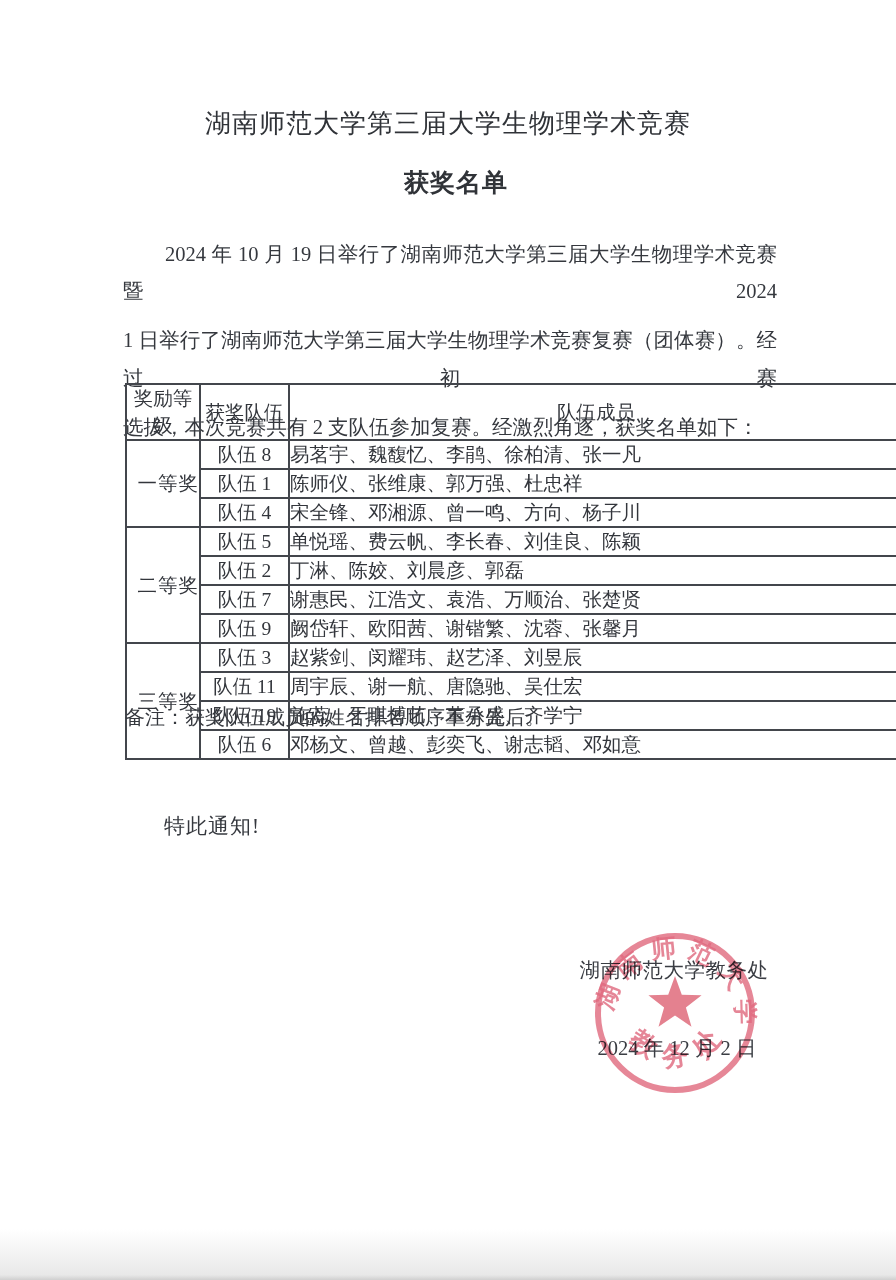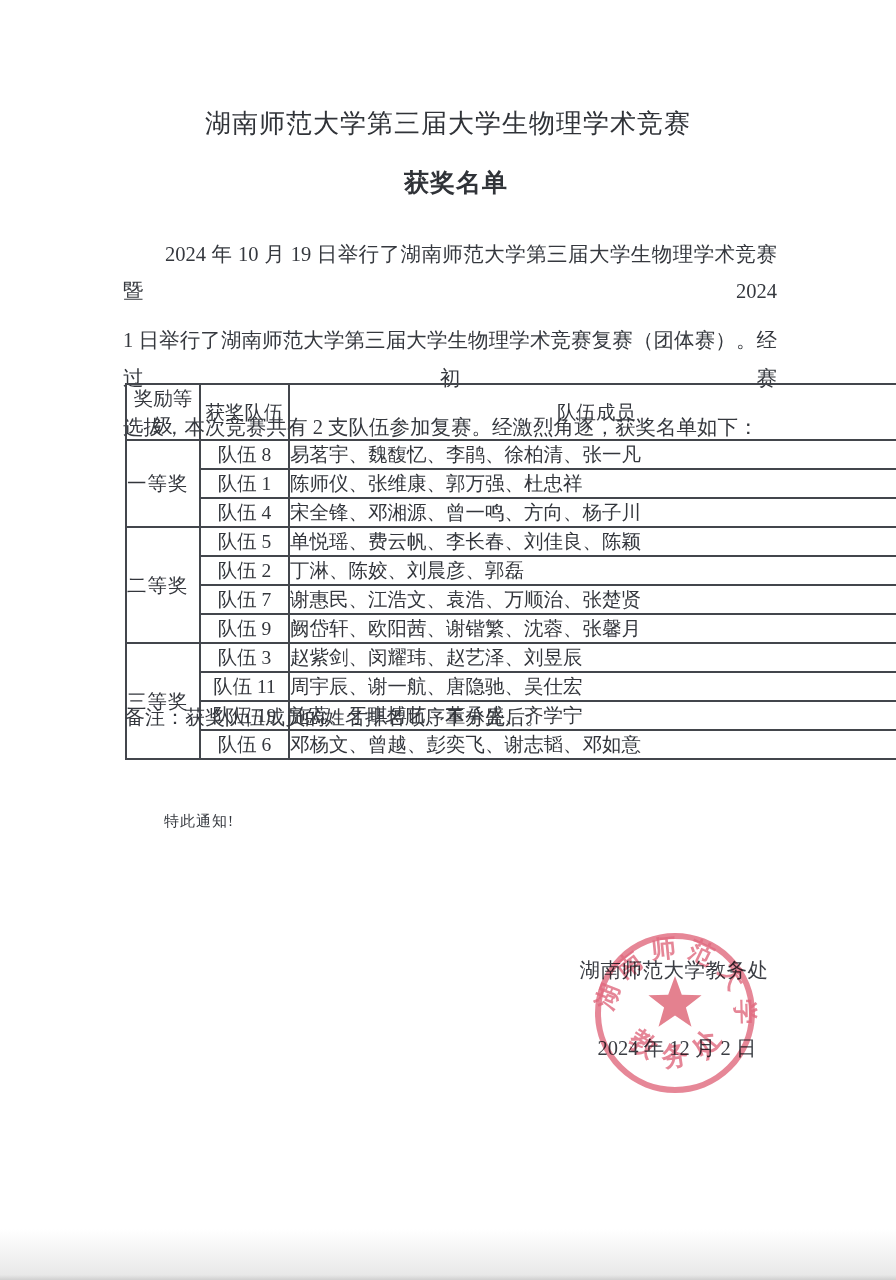--- a/index.html
+++ b/index.html
@@ -42,30 +42,30 @@
   table.award th, table.award td{
     border:2px solid #43464c;
     font-weight:normal;
     padding:0;
     overflow:hidden;
   }
   table.award thead th{height:42px;text-align:center;}
   table.award tbody tr{height:25px;}
   .col-award{width:74px;}
   .col-team{width:89px;}
-  td.award-cell{text-align:left;letter-spacing:1px;}
+  td.award-cell{text-align:right;letter-spacing:1px;}
   td.team-cell{text-align:center;white-space:nowrap;}
   td.members-cell{text-align:left;padding-left:9px;white-space:nowrap;}
   .note{
     position:absolute;top:704px;left:125px;width:654px;
     font-size:20px;color:#35383e;
   }
   .closing{
     position:absolute;top:812px;left:164px;
-    font-size:15px;color:#35383e;letter-spacing:1px;text-align:right;
+    font-size:21px;color:#35383e;letter-spacing:1px;text-align:right;
   }
   .sig-org{
     position:absolute;top:956px;left:493px;width:362px;
     text-align:center;font-size:20.5px;color:#3a3d43;letter-spacing:.5px;
   }
   .sig-date{
     position:absolute;top:1034px;left:493px;width:368px;
     text-align:center;font-size:20.5px;color:#3a3d43;
   }
   .seal{

